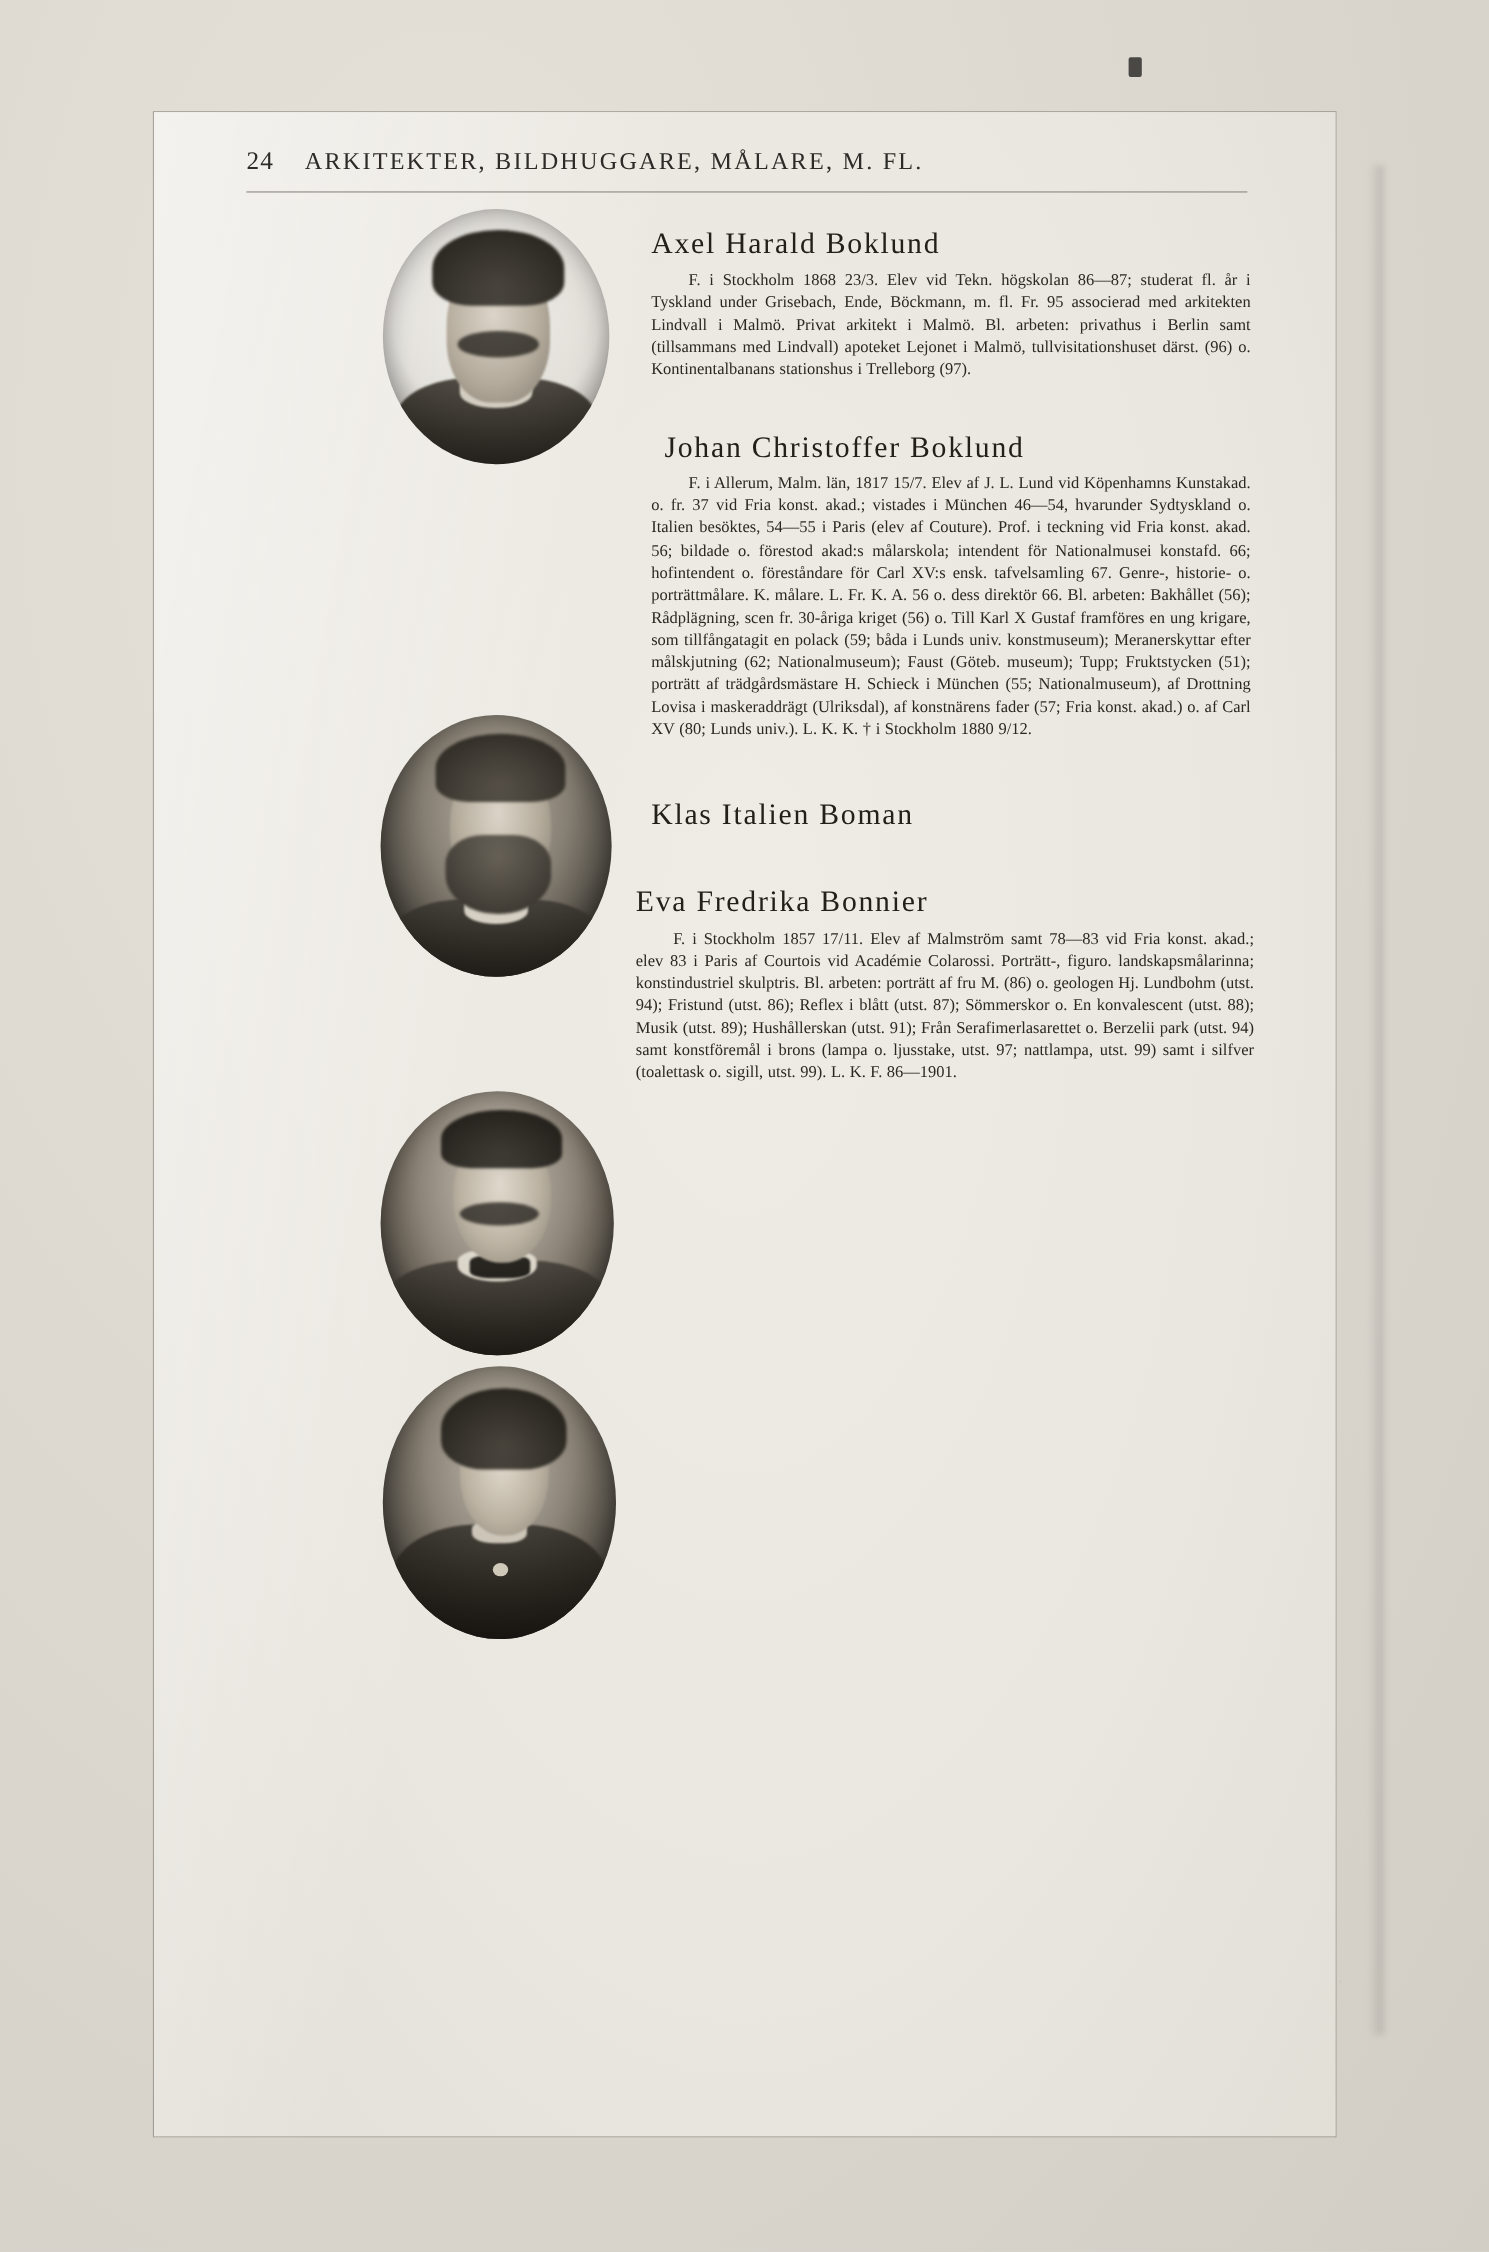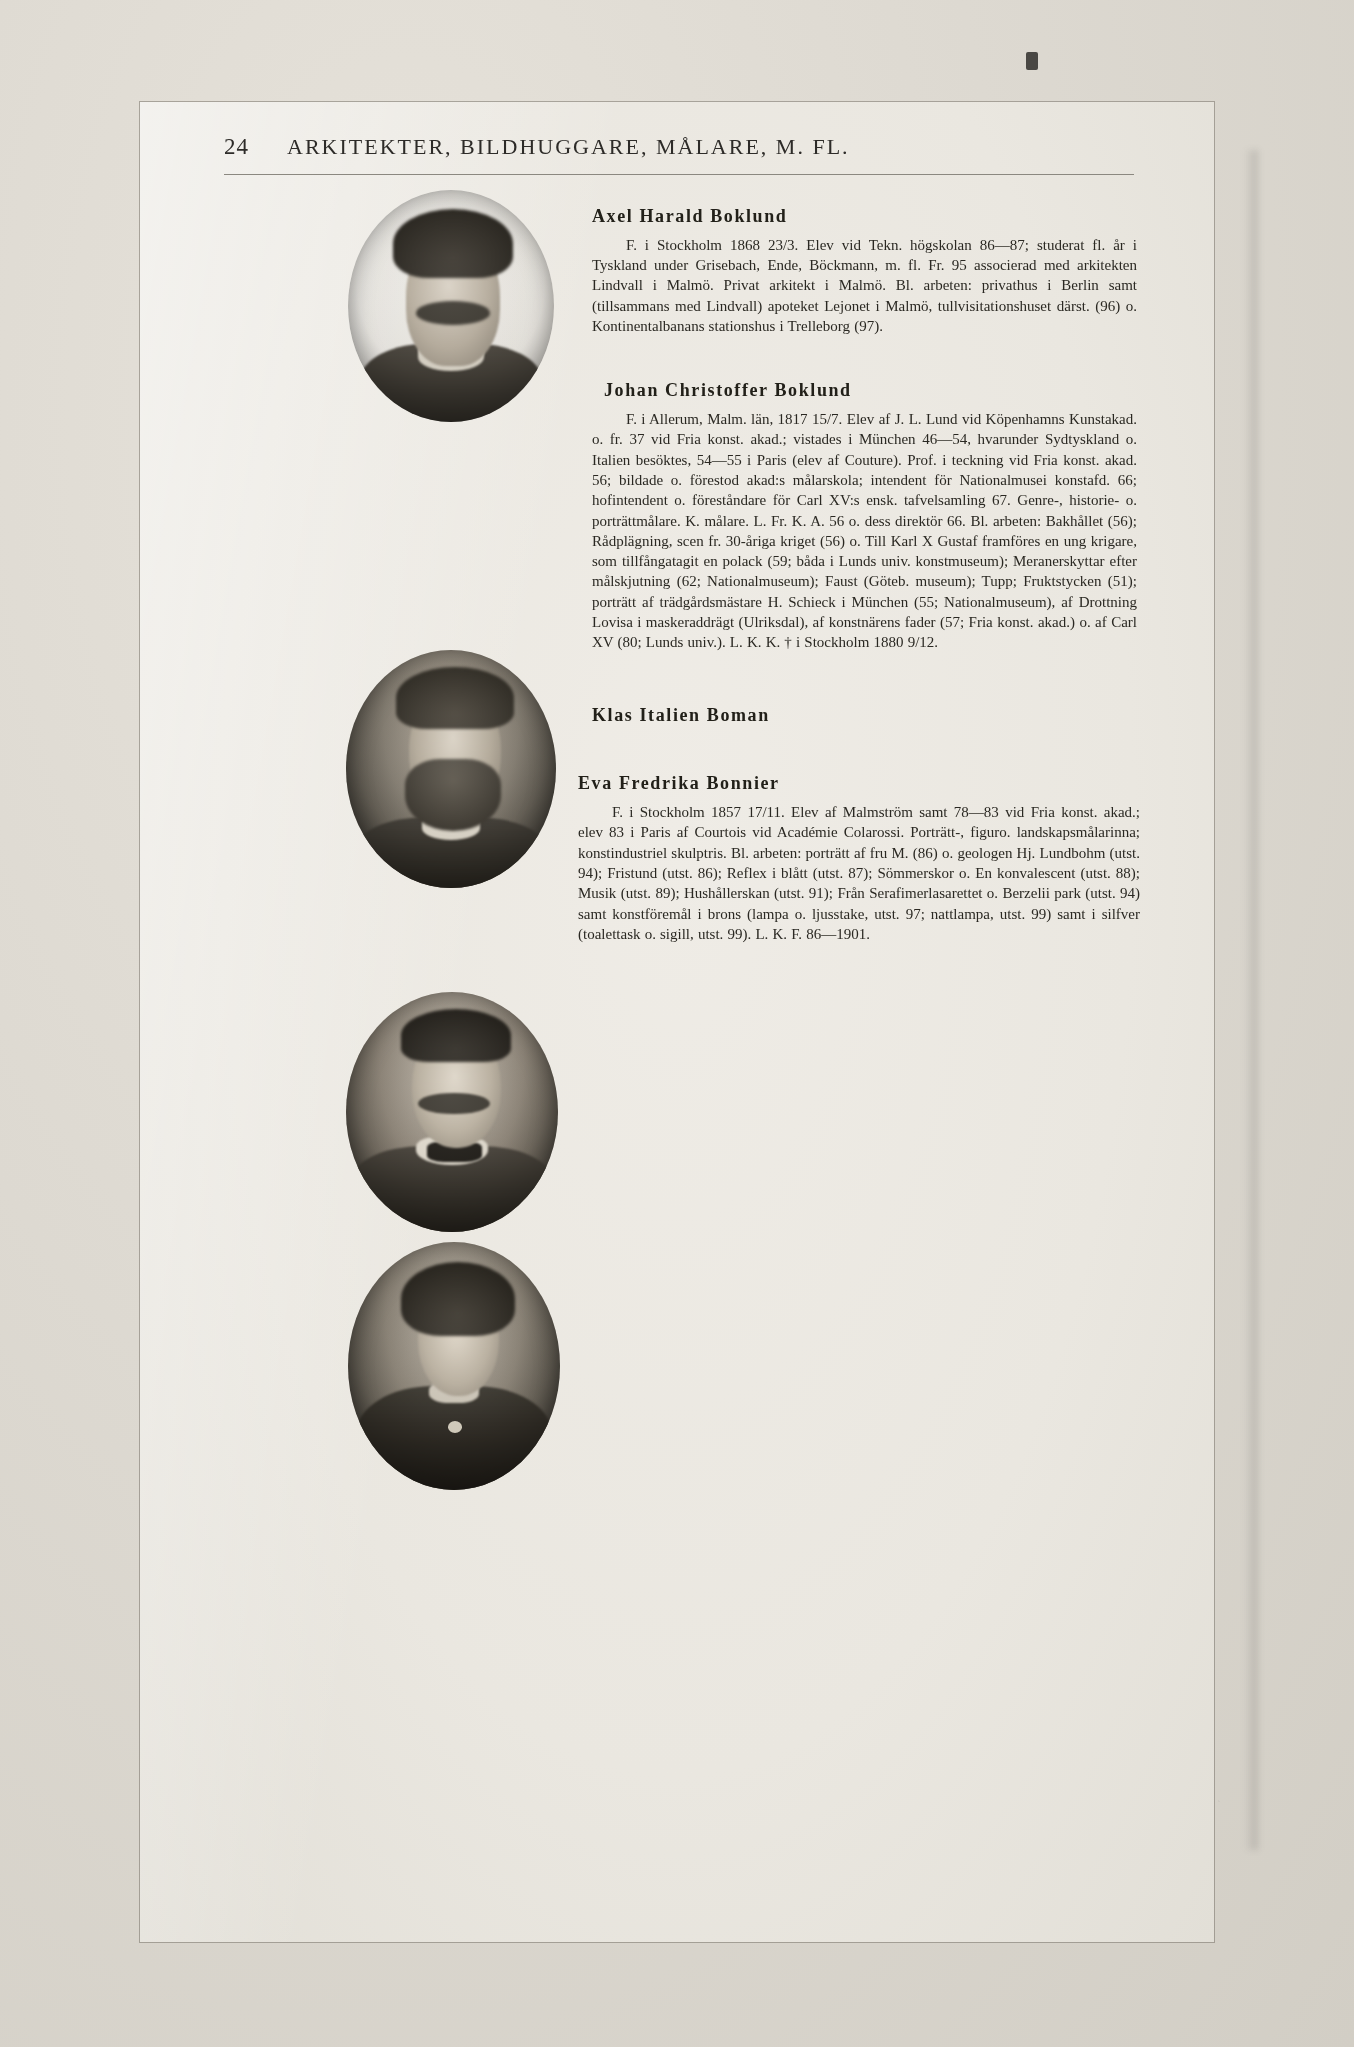--- a/index.html
+++ b/index.html
@@ -60,21 +60,21 @@
     left: 0; top: 0; right: 0; bottom: 0;
     padding: 0;
   }
   
   .runhead {
     position: absolute;
     left: 84px; top: 32px;
     width: 920px;
     display: flex;
     align-items: baseline;
-    gap: 38px;
+    gap: 28px;
   }
   .folio {
     font-size: 23px;
     letter-spacing: 1px;
     color: #2d2b28;
   }
   .runtitle {
     font-size: 22px;
     letter-spacing: 2.0px;
     color: #2d2b28;
@@ -88,22 +88,22 @@
   }
   
   .col {
     position: absolute;
     left: 452px;
     width: 545px;
     top: 104px;
     color: #26241f;
   }
   h2.entry-name {
-    font-size: 18px;
-    font-weight: bold;
+    font-size: 27px;
+    font-weight: normal;
     letter-spacing: 1.6px;
     margin: 0 0 8px 0;
     line-height: 1.15;
     color: #222019;
   }
   .entry {
     margin-bottom: 34px;
   }
   .entry p {
     margin: 0;

